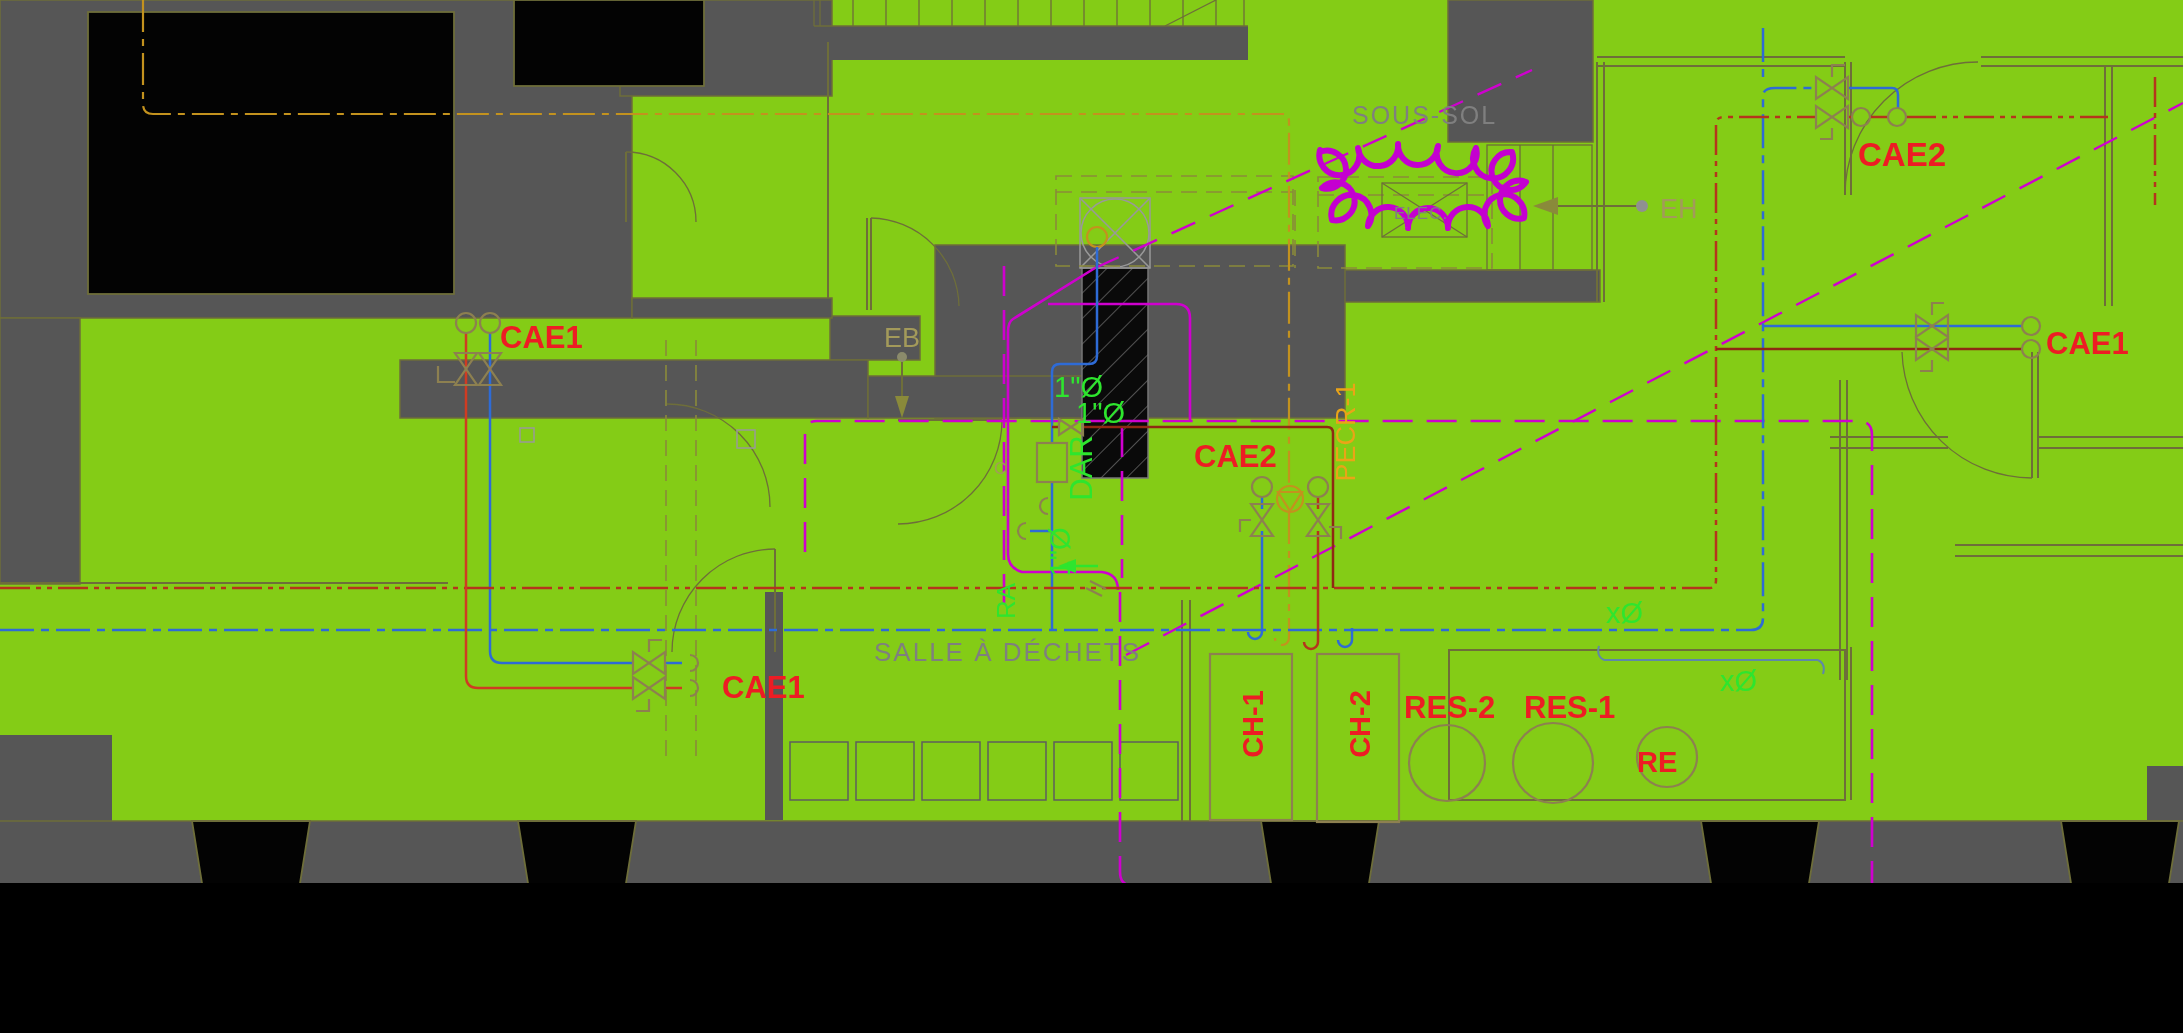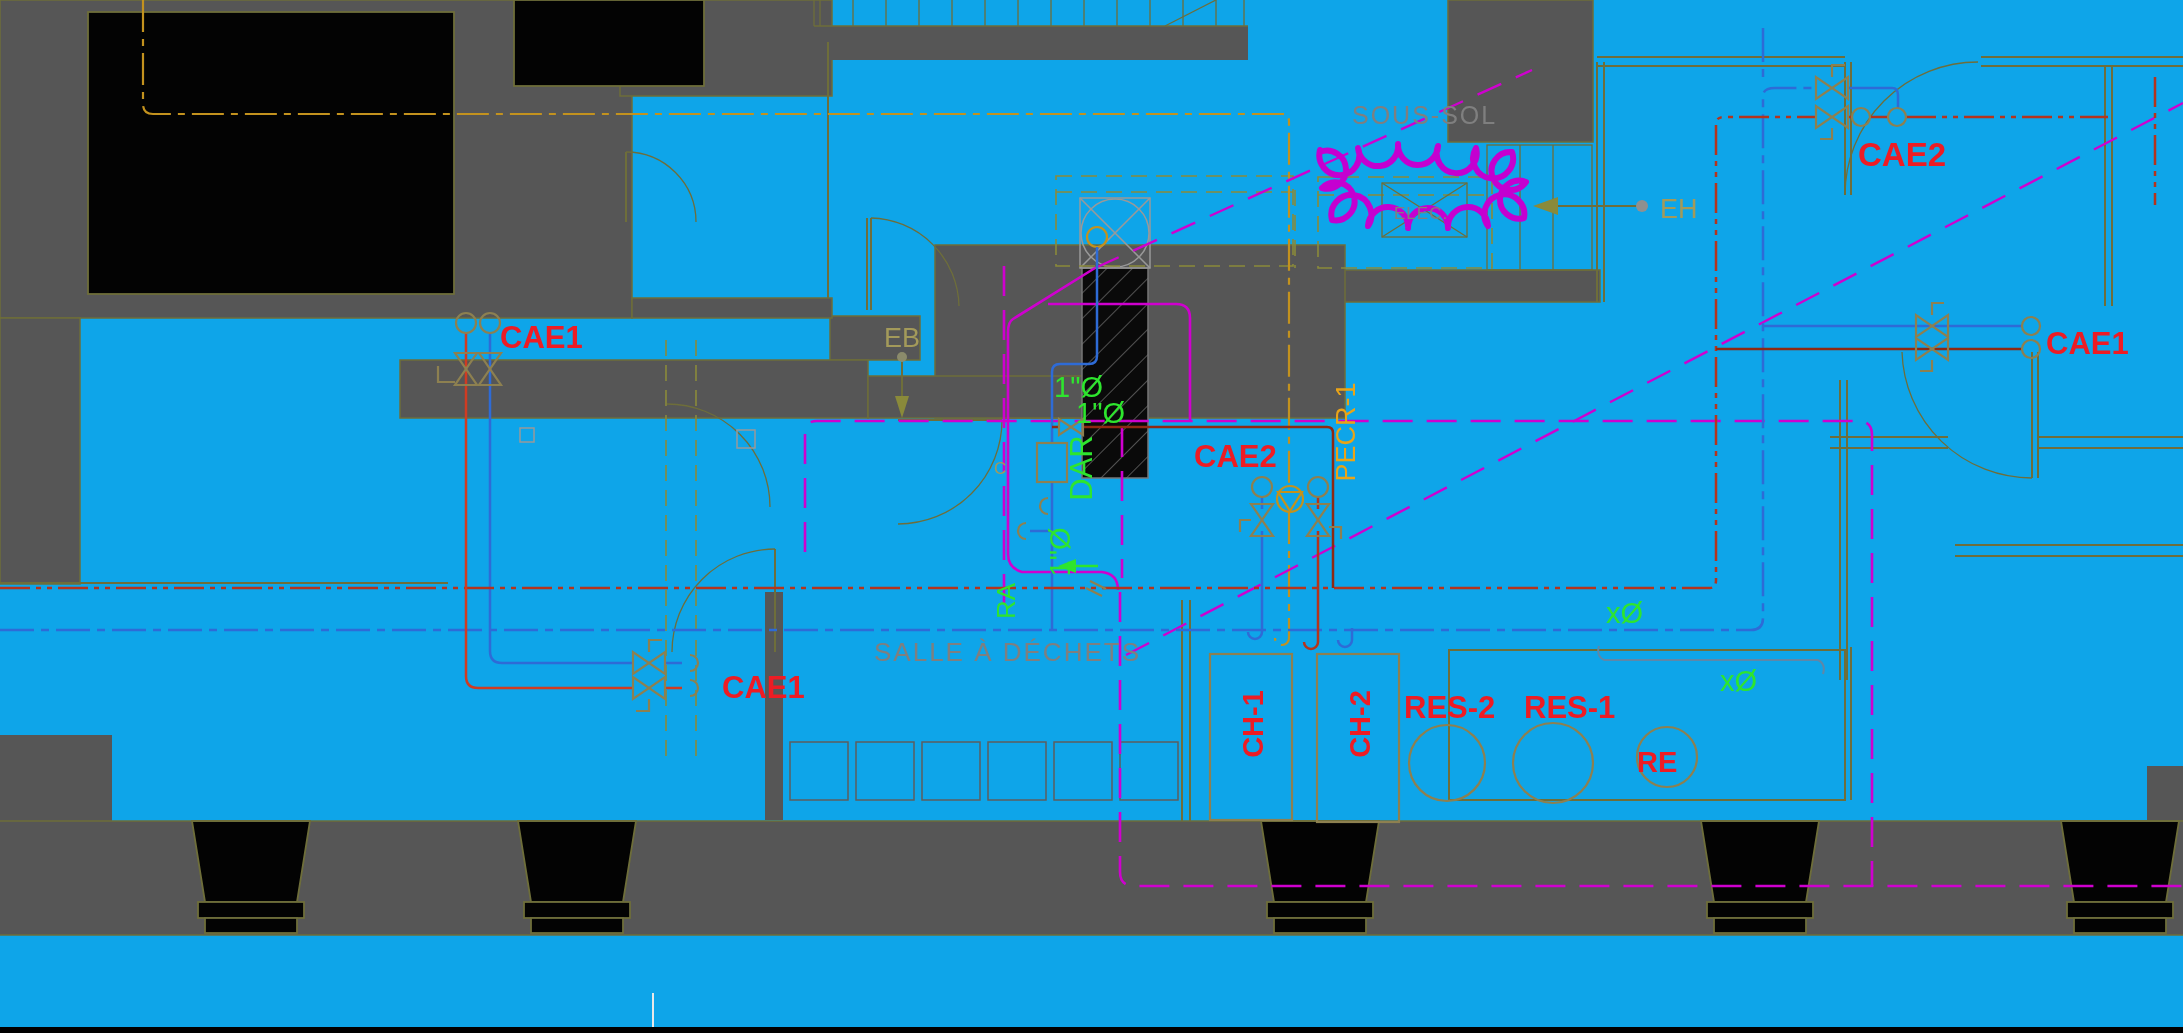--- a/index.html
+++ b/index.html
@@ -1,16 +1,16 @@
 <!DOCTYPE html>
 <html style="--wall_fill: #565656; --wall_line: #6e6e3a; --equipment_line: #8d8050; --tag_red: #ed1c24; --pipe_red: #b5341c; --pipe_red_dark: #8f2913; --pipe_blue: #2e6bd6; --pipe_orange: #c3921e; --annotation_green: #2ee52e; --zone_magenta: #cf00cf; --cloud_magenta: #c400d0; --text_gray: #7f7f7f; --text_olive: #a39a5a; --text_yellow: #eaa417; --dim_steel: #5f87a8; --white_line: #e8e8e8;"><head>
 <meta charset="utf-8">
 <style>
   html,body{margin:0;padding:0;background:#000;}
-  .stage{position:relative;width:2183px;height:1027px;background:#0ea5e9;overflow:hidden;
+  .stage{position:relative;width:2183px;height:883px;background:#84cc16;overflow:hidden;
          font-family:"Liberation Sans", sans-serif;}
   svg{position:absolute;left:0;top:0;}
   
   .wf{fill:var(--wall_fill);stroke:var(--wall_line);stroke-width:1.5;}
   .wfp{fill:var(--wall_fill);stroke:none;}
   .blk{fill:#030303;stroke:var(--wall_line);stroke-width:1.8;}
   .w{stroke:var(--wall_line);stroke-width:2;fill:none;}
   .wt{stroke:var(--wall_line);stroke-width:1.3;fill:none;}
   .wd{stroke:#8a8a3a;stroke-width:1.6;fill:none;stroke-dasharray:16 9;}
   .gline{stroke:#999;stroke-width:1.5;fill:none;}

